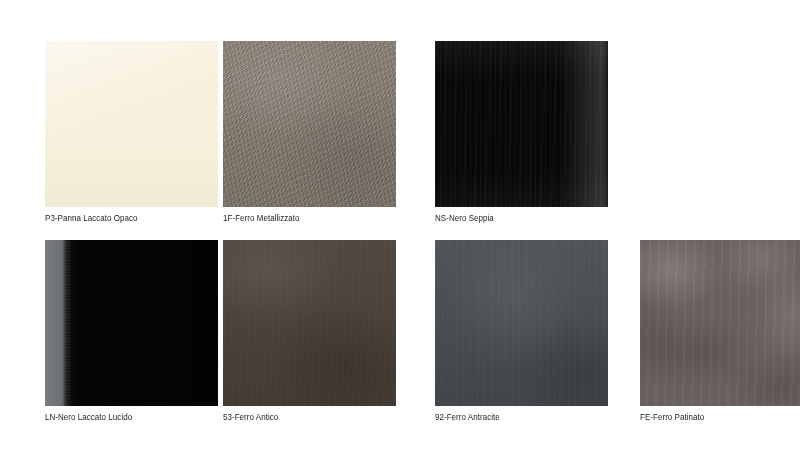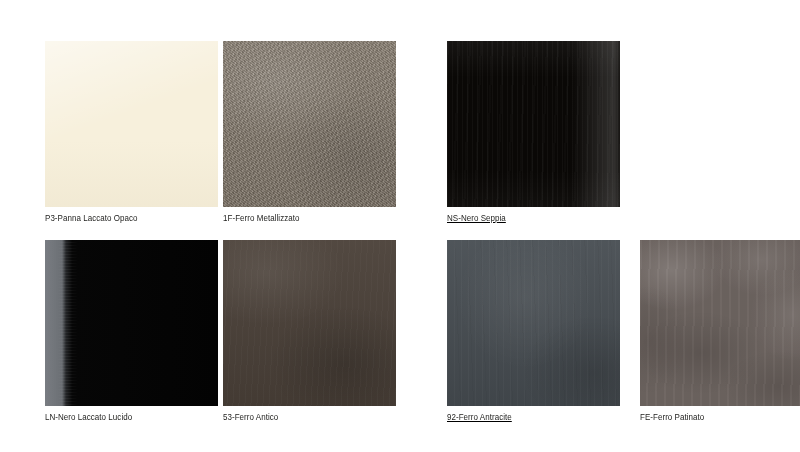--- a/index.html
+++ b/index.html
@@ -32,21 +32,21 @@
   .row-1 { top: 41px; }
   .row-2 { top: 240px; }
 
   .swatch-cell {
     position: absolute;
     top: 0;
     width: 173px;
   }
   .col-1 { left: 45px; }
   .col-2 { left: 223px; }
-  .col-3 { left: 447px; text-decoration: underline; }
+  .col-3 { left: 435px; }
   .col-4 { left: 611px; margin-left: 29px; }
 
   .swatch-chip {
     position: relative;
     width: 173px;
     height: 166px;
     overflow: hidden;
     background: #cccccc;
   }
   .swatch-chip .grain,

